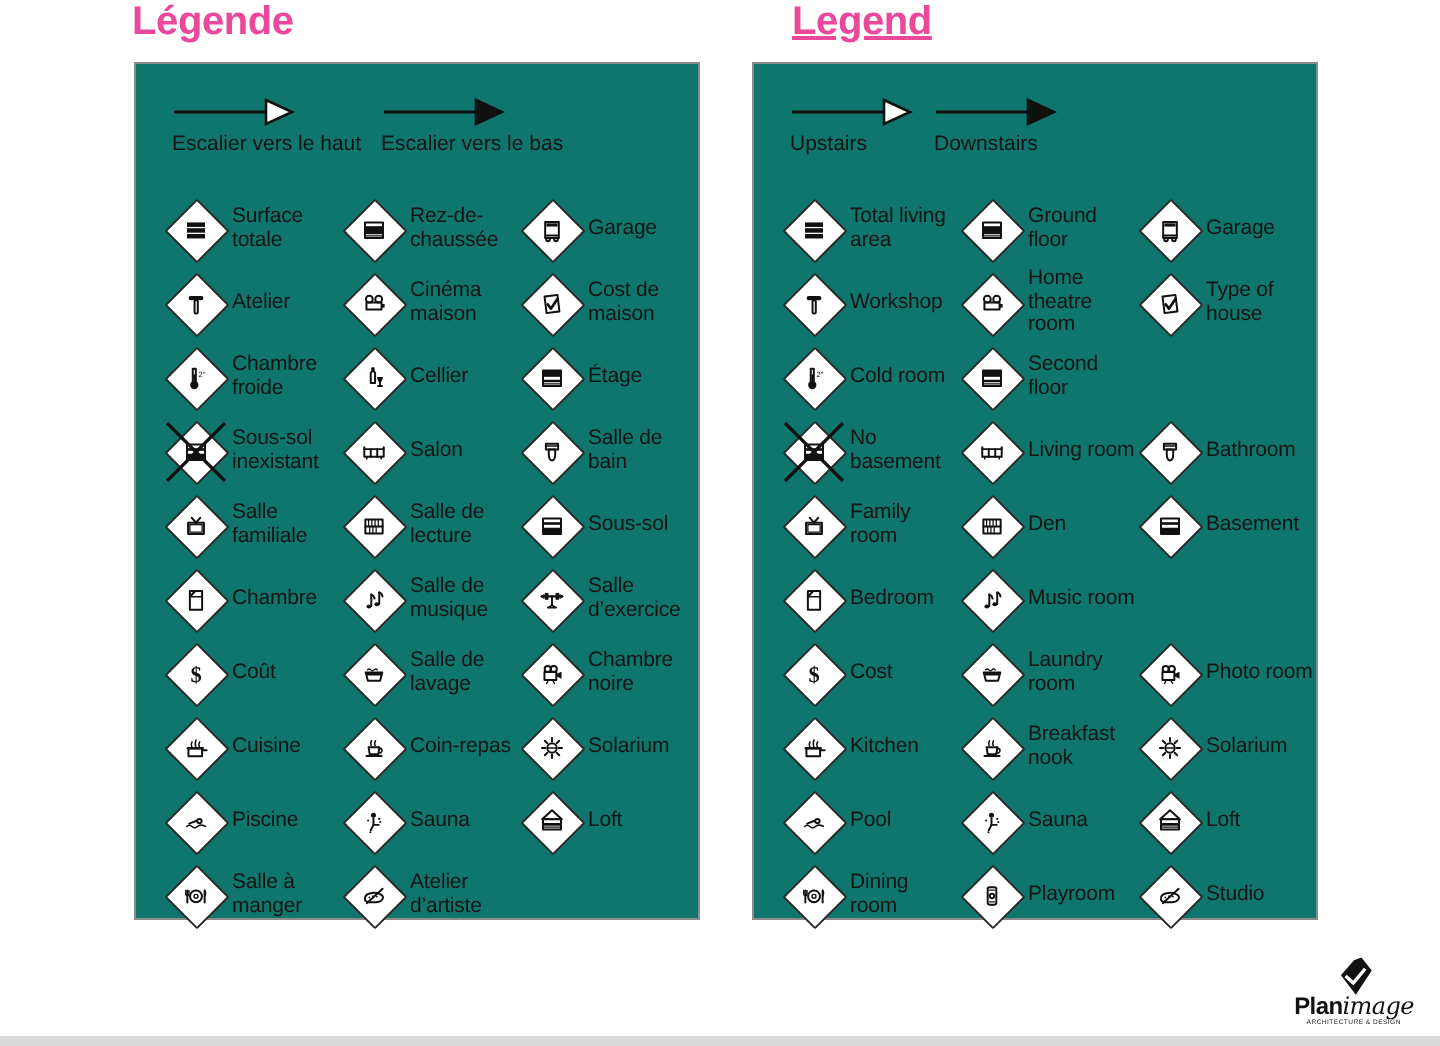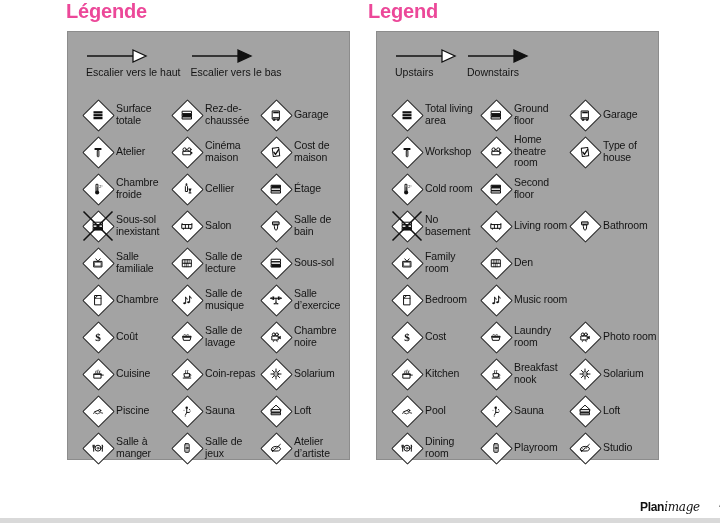--- a/index.html
+++ b/index.html
@@ -15,25 +15,25 @@
     font-family:"Liberation Sans",sans-serif;
     position:relative;
     overflow:hidden;
     color:var(--ink);
   }
   .title{
     position:absolute;top:0;
     font-size:20px;font-weight:700;letter-spacing:-0.2px;color:#ec4899;
   }
   .title-fr{left:66px;}
-  .title-en{left:368px;}
+  .title-en{left:396px;text-decoration:underline;}
   .panel{
     position:absolute;top:31px;width:283px;height:429px;
     border:1px solid var(--panel-border);
-    background:#a3a3a3;
+    background:#0f766e;
     box-sizing:border-box;
     padding:8px 0 0 14px;
   }
   .panel-fr{left:67px;}
   .panel-en{left:376px;}
   .stairs{display:flex;margin:8px 0 2px 4px;height:46px;}
   .stair-group{display:flex;flex-direction:column;align-items:flex-start;margin-right:10px;}
   .stair-group svg{display:block;}
   .stair-label{font-size:10.5px;margin-top:2px;white-space:nowrap;color:#141414;}
   .legend-row{display:flex;height:37px;align-items:center;}
@@ -42,21 +42,21 @@
   .diamond-shape{
     position:absolute;left:5px;top:5px;width:21px;height:21px;
     transform:rotate(45deg);
     border:1.2px solid #2a2a2a;background:#fff;border-radius:1px;
   }
   .glyph{position:absolute;left:7px;top:7px;width:18px;height:18px;}
   .cross-overlay{position:absolute;left:-1px;top:-1px;width:34px;height:34px;}
   .label{font-size:10.5px;line-height:1.12;color:#141414;letter-spacing:-0.1px;}
   .logo{
     position:absolute;right:6px;bottom:7px;width:74px;
-    display:flex;flex-direction:row;align-items:center;
+    display:flex;flex-direction:column;align-items:center;
   }
   .logo-mark{display:block;margin-bottom:-2px;}
   .logo-text{font-size:12px;line-height:1;white-space:nowrap;}
   .logo-plan{font-weight:700;letter-spacing:-0.3px;}
   .logo-image{font-style:italic;font-family:"DejaVu Serif",serif;letter-spacing:-0.3px;}
   .logo-tagline{
     font-size:6px;letter-spacing:0.4px;color:#222;white-space:nowrap;
     transform:scale(0.55);transform-origin:center top;margin-top:1px;
   }
   .bottom-edge{position:absolute;left:0;bottom:0;width:720px;height:5px;background:var(--page-edge);}
@@ -518,34 +518,20 @@
             </g>
           </svg>
         </div>
         <div class="label">Salle à manger</div>
       </div>
       <div class="cell">
         <div class="diamond-box">
           <div class="diamond-shape"></div>
           <svg class="glyph" viewBox="0 0 20 20">
             <g stroke="#111" stroke-width="1.1" fill="none" stroke-linecap="round" stroke-linejoin="round">
-              <rect x="7.6" y="5.2" width="4.8" height="9.6" rx="1"></rect>
-              <circle cx="10" cy="10" r="1.2"></circle>
-              <line x1="8.5" y1="6.7" x2="11.5" y2="6.7" stroke-width="0.7"></line>
-              <line x1="8.5" y1="13.3" x2="11.5" y2="13.3" stroke-width="0.7"></line>
-            </g>
-          </svg>
-        </div>
-        <div class="label">Salle de jeux</div>
-      </div>
-      <div class="cell">
-        <div class="diamond-box">
-          <div class="diamond-shape"></div>
-          <svg class="glyph" viewBox="0 0 20 20">
-            <g stroke="#111" stroke-width="1.1" fill="none" stroke-linecap="round" stroke-linejoin="round">
               <path d="M5,12.2 Q4.5,9.4 7.6,8.6 Q11,7.7 13.4,8.9 Q15.7,10.1 14.7,11.8 Q13.4,13.7 10,13.4 Q6,13.9 5,12.2 Z"></path>
               <line x1="6" y1="14" x2="14.8" y2="6"></line>
               <circle cx="7.4" cy="10.8" r="0.5" fill="#111" stroke="none"></circle>
               <circle cx="9.4" cy="10.1" r="0.5" fill="#111" stroke="none"></circle>
               <circle cx="11.6" cy="10.3" r="0.5" fill="#111" stroke="none"></circle>
             </g>
           </svg>
         </div>
         <div class="label">Atelier d’artiste</div>
       </div>
@@ -763,20 +749,33 @@
               <line x1="8.8" y1="6.4" x2="8.8" y2="10.3" stroke-width="0.7"></line>
               <line x1="10.6" y1="6.4" x2="10.6" y2="10.3" stroke-width="0.7"></line>
               <line x1="12.4" y1="6.4" x2="12.4" y2="10.3" stroke-width="0.7"></line>
               <line x1="7.6" y1="10.3" x2="7.6" y2="14.2" stroke-width="0.7"></line>
               <line x1="9.4" y1="10.3" x2="9.4" y2="14.2" stroke-width="0.7"></line>
               <line x1="11.2" y1="10.3" x2="11.2" y2="14.2" stroke-width="0.7"></line>
             </g>
           </svg>
         </div>
         <div class="label">Den</div>
+      </div>
+      <div class="cell">
+        <div class="diamond-box">
+          <div class="diamond-shape"></div>
+          <svg class="glyph" viewBox="0 0 20 20">
+            <g stroke="#111" stroke-width="1.1" fill="none" stroke-linecap="round" stroke-linejoin="round">
+              <rect x="5" y="5.8" width="10" height="2.7"></rect>
+              <rect x="5" y="8.8" width="10" height="2.7"></rect>
+              <rect x="5" y="11.8" width="10" height="2.7" fill="#111"></rect>
+            </g>
+          </svg>
+        </div>
+        <div class="label">Basement</div>
       </div>
     </div>
     <div class="legend-row">
       <div class="cell">
         <div class="diamond-box">
           <div class="diamond-shape"></div>
           <svg class="glyph" viewBox="0 0 20 20">
             <g stroke="#111" stroke-width="1.1" fill="none" stroke-linecap="round" stroke-linejoin="round">
               <rect x="6.6" y="5" width="6.8" height="10.4"></rect>
               <line x1="6.6" y1="8.2" x2="13.4" y2="8.2" stroke-width="0.8"></line>

